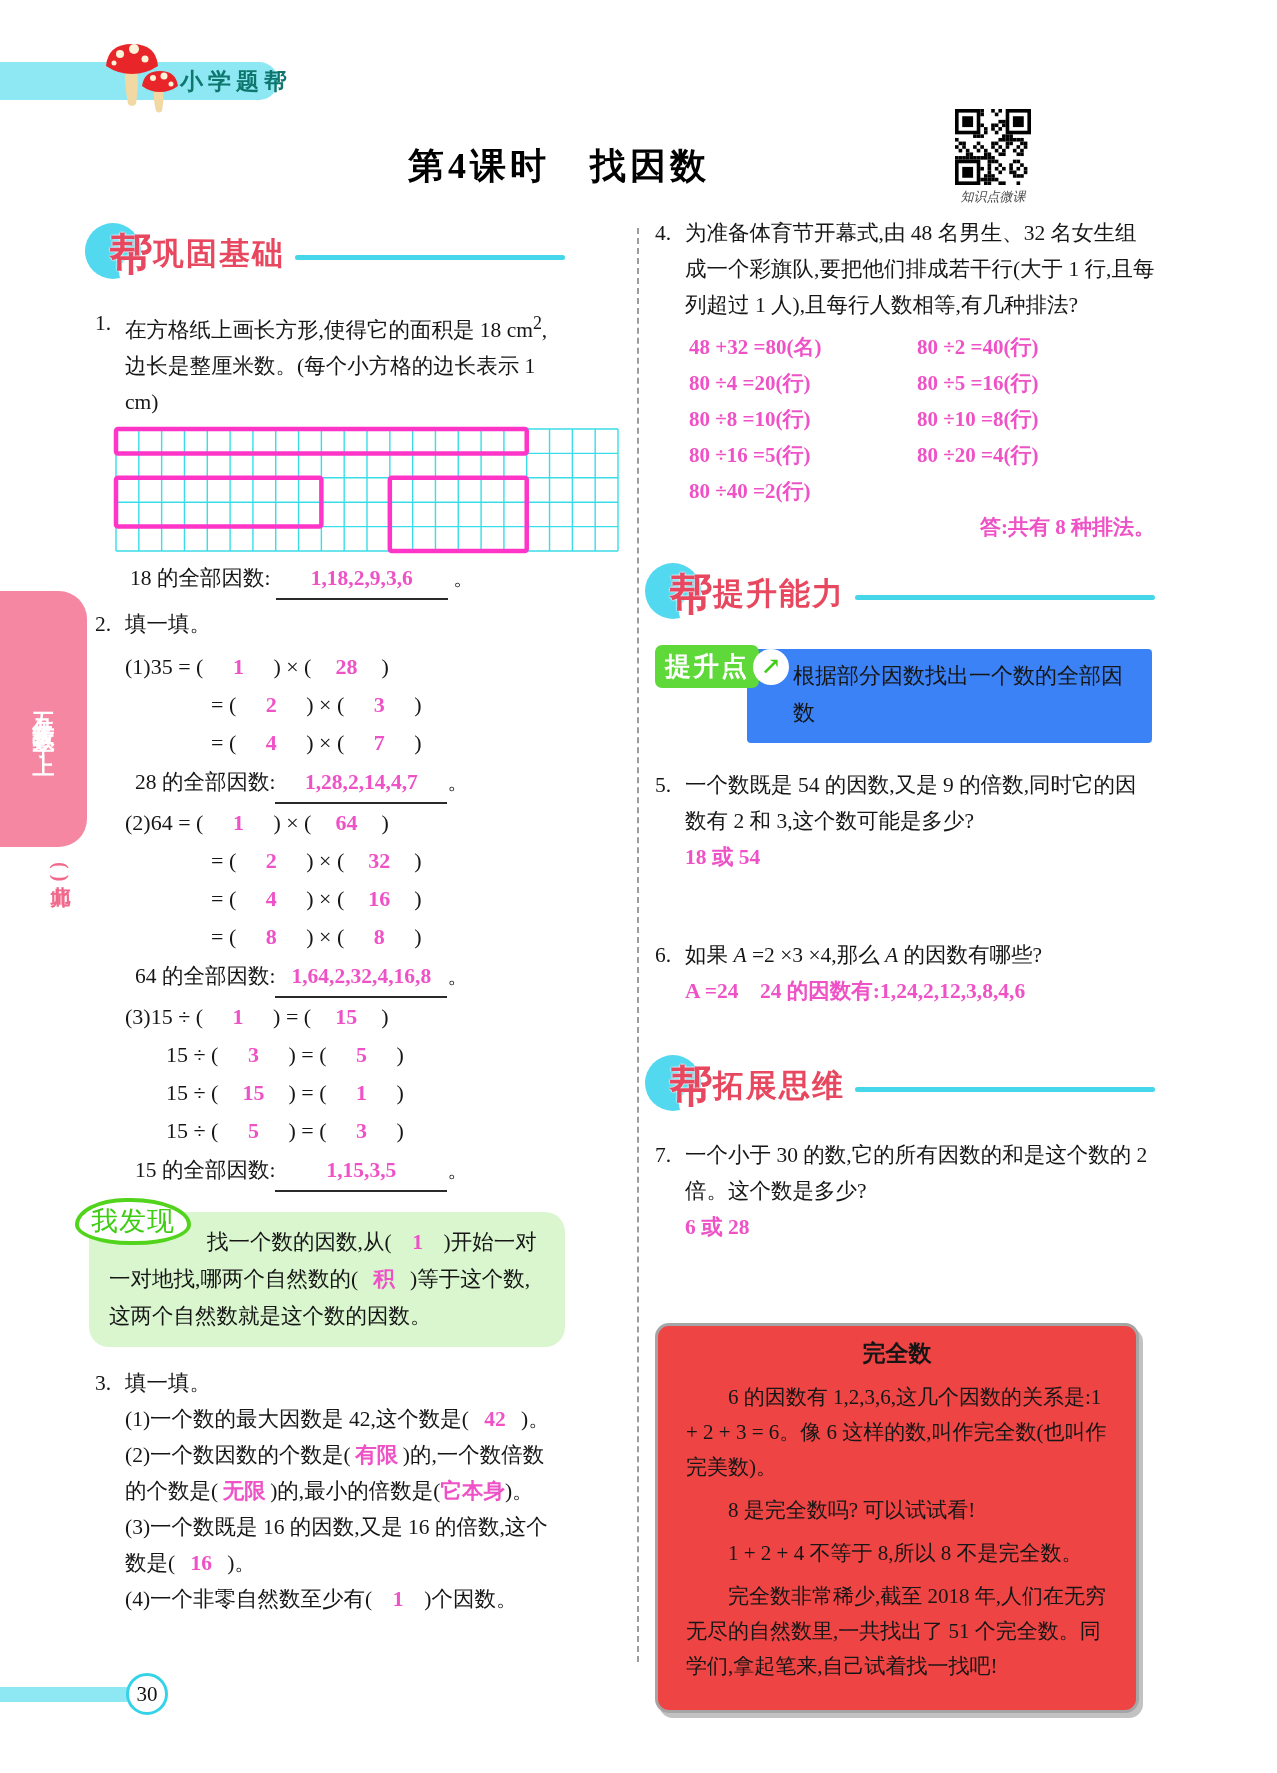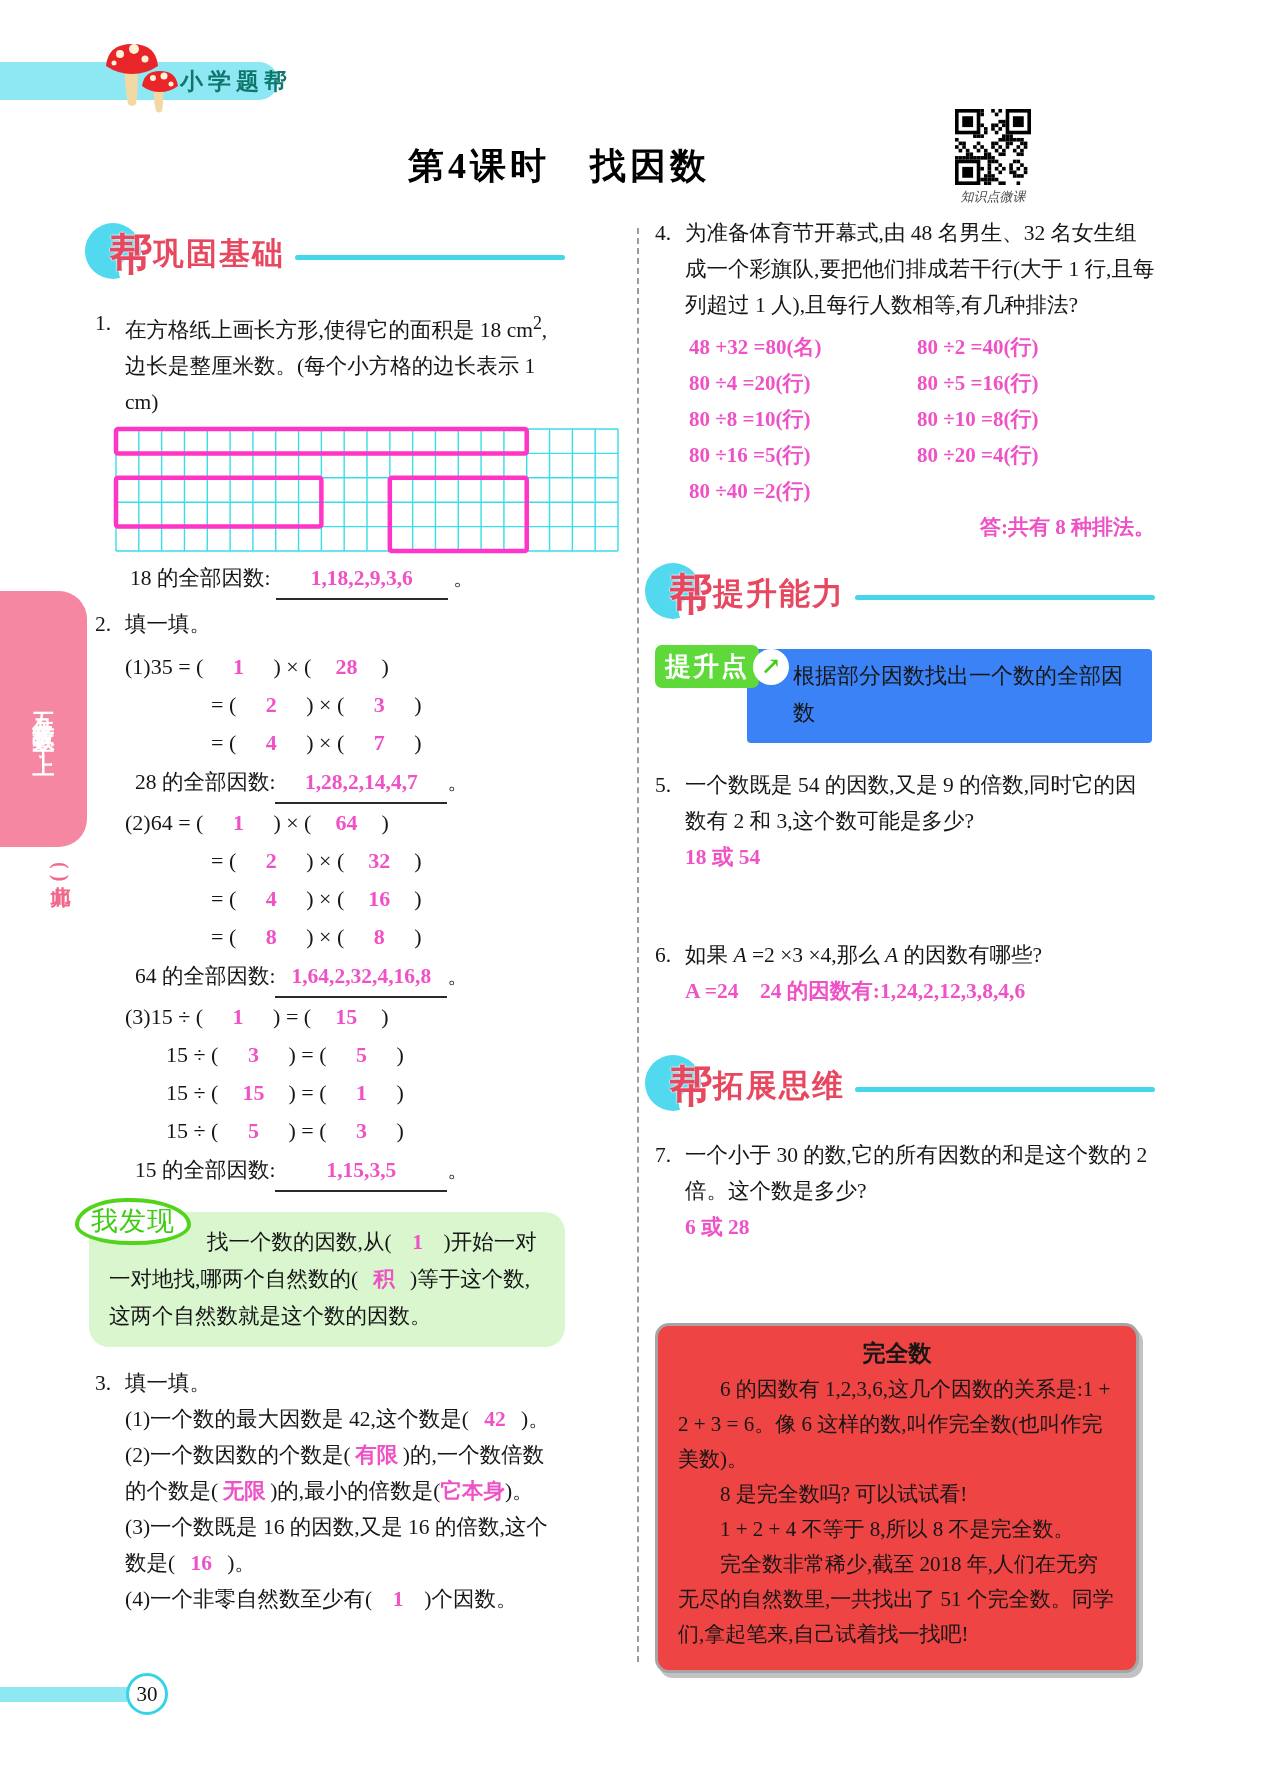--- a/index.html
+++ b/index.html
@@ -89,21 +89,21 @@
   .tip-label-text{background:#5fd93a;color:#fff;font-weight:800;font-size:26px;padding:3px 10px;
        border-radius:7px;font-family:"Liberation Sans","DejaVu Sans",sans-serif;letter-spacing:2px;}
   .tip-arrow{width:36px;height:36px;border-radius:50%;background:#fff;margin-left:-6px;
        display:flex;align-items:center;justify-content:center;color:#3fcd13;font-weight:900;
        font-size:24px;}
 
   
   .perfect{margin-top:78px;border:3px solid #a5a5a5;border-radius:14px;background:#ef4444;
            box-shadow:4px 5px 0 #c2c2c2;padding:10px 20px 18px;width:438px;}
   .perfect-title{text-align:center;font-size:23px;font-weight:bold;line-height:36px;}
-  .perfect p{margin:0;font-size:21px;line-height:35px;text-indent:2em;}
+  .perfect p{margin:8px;font-size:21px;line-height:35px;text-indent:2em;}
 
   
   .pn-bar{position:absolute;left:0;top:1687px;width:127px;height:15px;background:#8de8f3;}
   .pn-circle{position:absolute;left:126px;top:1673px;width:36px;height:36px;border:3px solid #35d3e8;
              border-radius:50%;background:#fff;display:flex;align-items:center;justify-content:center;
              font-size:21px;color:#111;}
 
   .mt6{margin-top:6px;} .mt18{margin-top:18px;}
 </style>
 </head>

